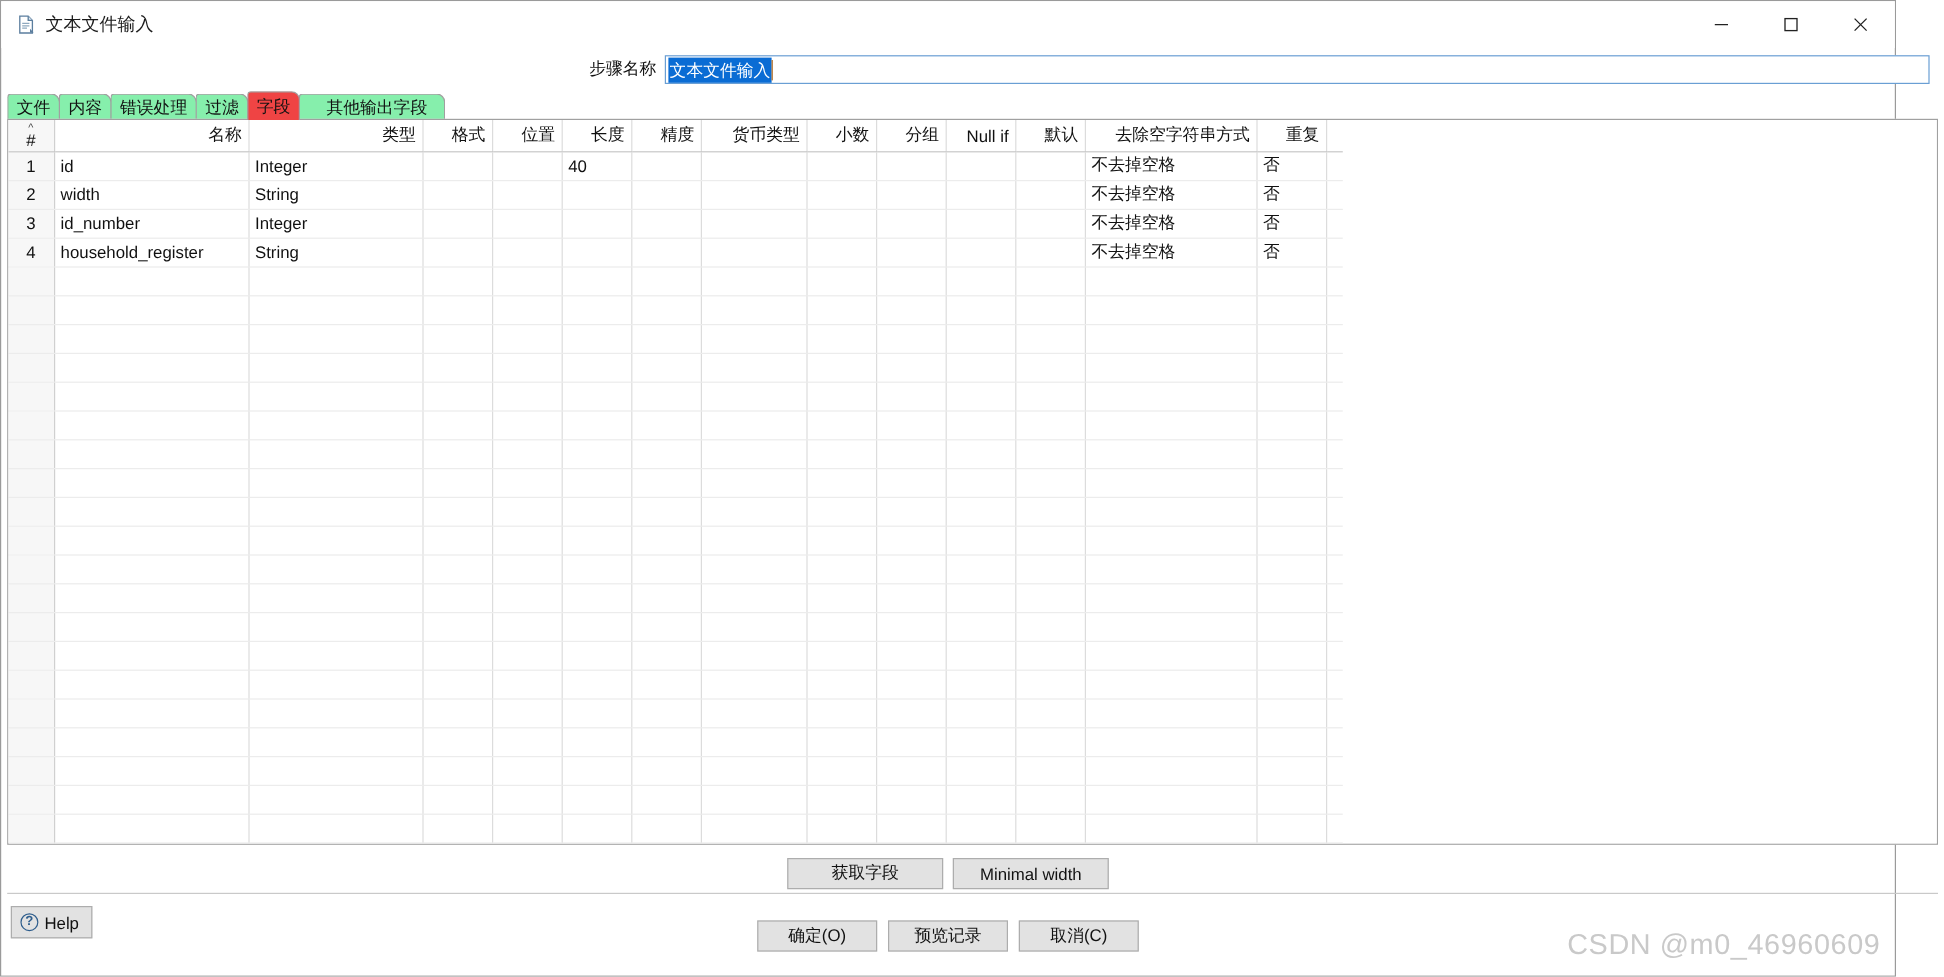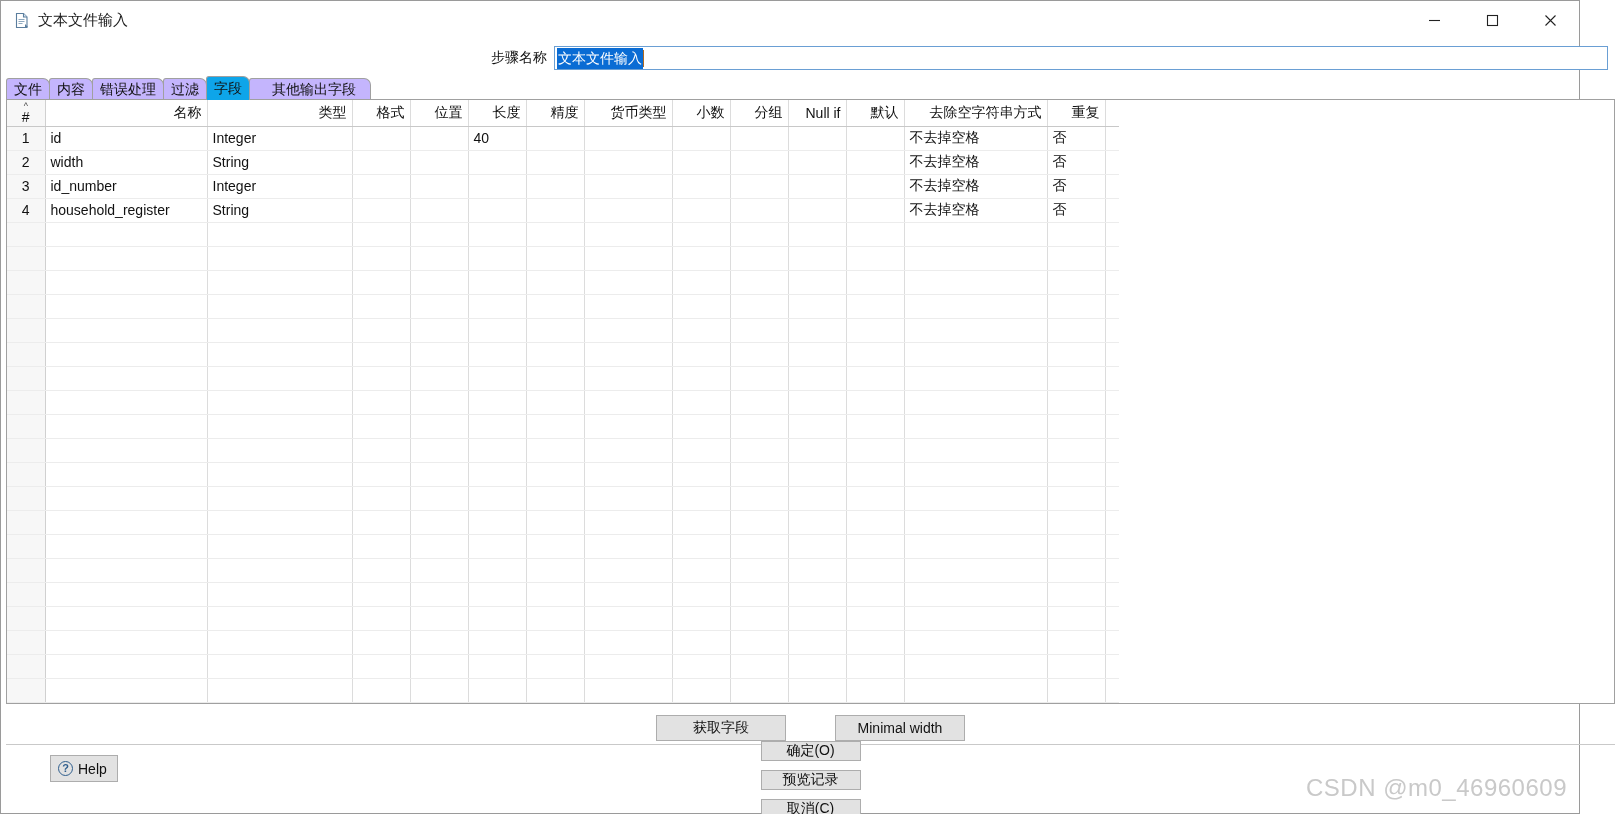--- a/index.html
+++ b/index.html
@@ -80,27 +80,27 @@
     display: flex; align-items: flex-end;
   }
   .tab {
     position: relative;
     height: 22px;
     padding: 0 7px;
     margin-right: -1px;
     border: 1px solid #a0a0a0;
     border-bottom: none;
     border-radius: 3px 7px 0 0;
-    background: #c4b5fd;
+    background: #86efac;
     font-size: 14px; color: #111;
     display: flex; align-items: center;
     white-space: nowrap;
   }
   .tab.selected {
-    background: #0ea5e9;
+    background: #ef4444;
     height: 24px;
     z-index: 3;
     border-color: #a0a0a0;
   }
   .tab.wide { padding: 0 14px 0 22px; }
 
   
   .panel {
     position: absolute; left: 5px; top: 98px;
     width: 1609px; height: 605px;
@@ -178,21 +178,20 @@
   }
   .btn {
     background: #e2e2e2;
     border: 1px solid #adadad;
     font-size: 14px; color: #111;
     padding: 0 14px;
     height: 26px;
     min-width: 100px;
     display: inline-flex; align-items: center; justify-content: center;
     white-space: nowrap;
-    margin-left: 41px;
   }
   .btn.mid { min-width: 130px; }
 
   
   .sep {
     position: absolute; left: 5px; top: 743px;
     width: 1609px; height: 1px; background: #c9c9c9;
   }
   .bottombar {
     position: absolute; left: 0; top: 744px;
@@ -209,21 +208,20 @@
     border: 1.6px solid #2f5e8d;
     color: #2f5e8d; font-size: 11px; font-weight: bold;
     display: inline-flex; align-items: center; justify-content: center;
     line-height: 1;
   }
   .bottom-actions {
     position: absolute; left: 0; top: 0;
     width: 100%; height: 69px;
     display: flex; align-items: center; justify-content: center;
     gap: 9px;
-    flex-direction: column;
   }
   .watermark {
     position: absolute; right: 12px; bottom: 12px;
     font-size: 24px; color: #c9c9c9;
     letter-spacing: 0.5px;
     white-space: nowrap;
   }
 </style>
 </head>
 <body>

